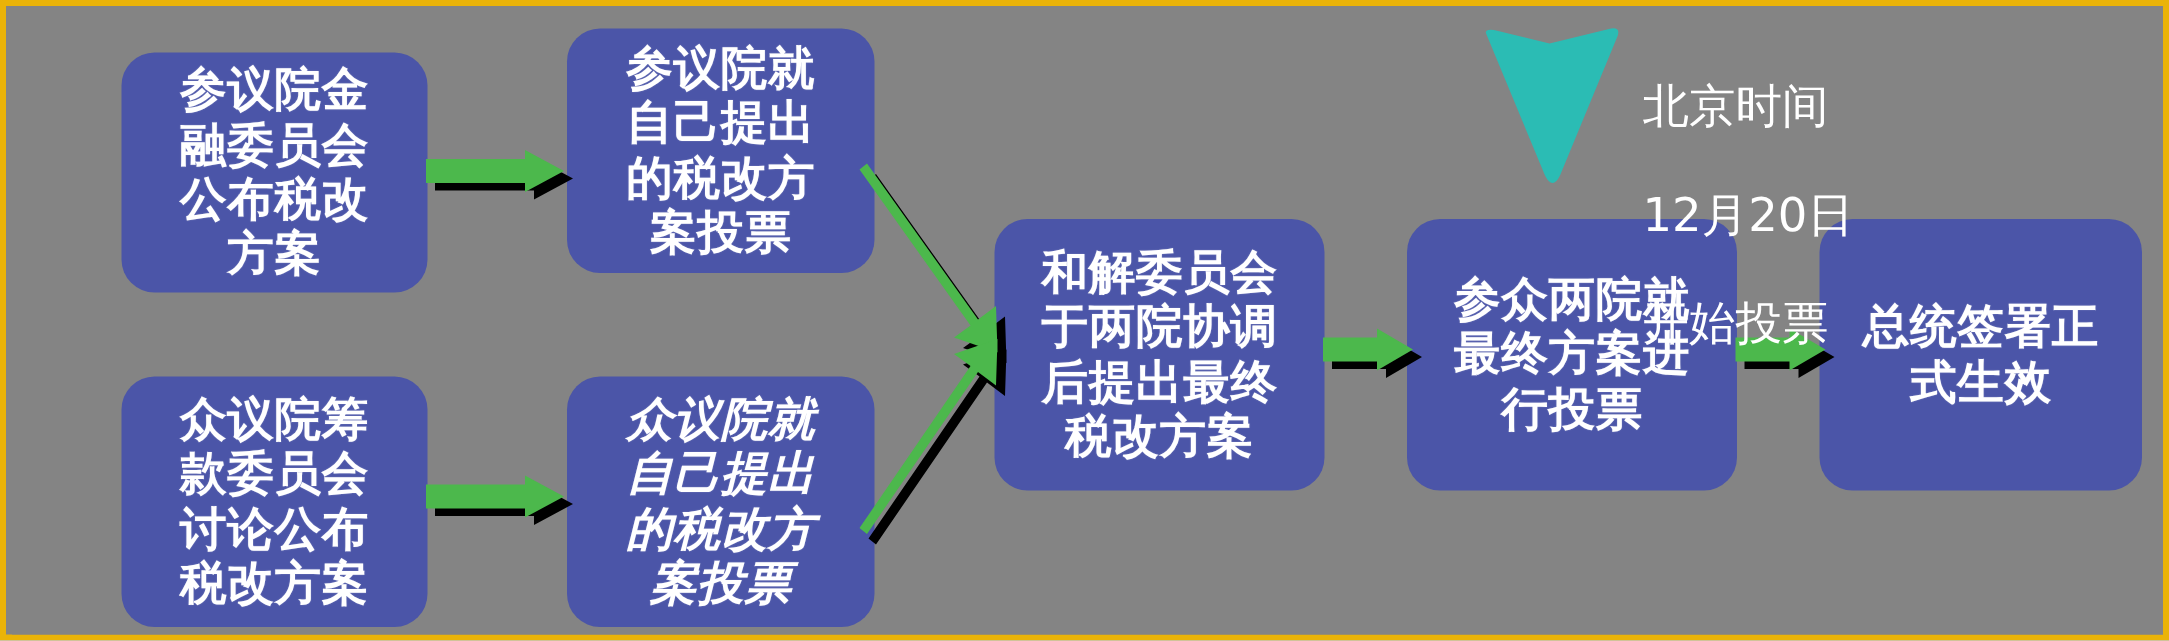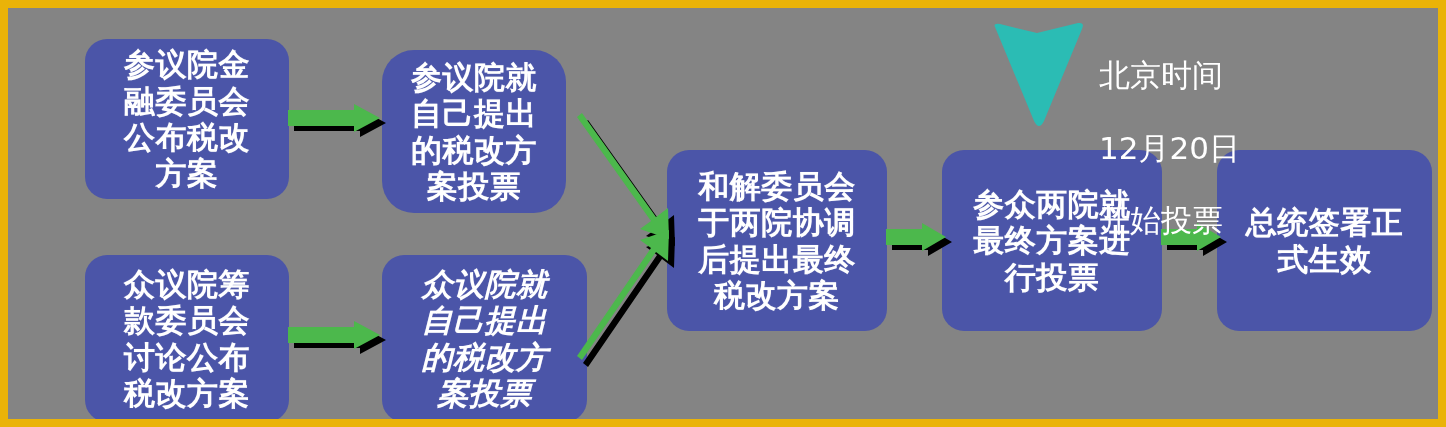--- a/index.html
+++ b/index.html
@@ -5,21 +5,21 @@
   html, body {
     margin: 0;
     padding: 0;
     background: #ffffff;
   }
   #canvas {
     position: relative;
     width: 1446px;
     height: 427px;
     background: #848484;
-    border: 8px solid #eab308;
+    border: 4px solid #eab308;
     box-sizing: border-box;
     overflow: hidden;
     font-family: "DejaVu Sans", "Liberation Sans", sans-serif;
   }
   #inner {
     position: absolute;
     left: 4px; top: 4px;
     width: 1438px;
     height: 419px;
     background: #848484;
@@ -80,21 +80,21 @@
 <div id="canvas">
   <div id="inner">
 
     <div class="node" style="left:73px; top:27px; width:204px; height:160px;">
       <span>参议院金
 融委员会
 公布税改
 方案</span>
     </div>
 
-    <div class="node" style="left:370px; top:38px; width:184px; height:163px;border-radius:32px;">
+    <div class="node" style="left:370px; top:11px; width:205px; height:163px;">
       <span>参议院就
 自己提出
 的税改方
 案投票</span>
     </div>
 
     <div class="node" style="left:73px; top:243px; width:204px; height:167px;">
       <span>众议院筹
 款委员会
 讨论公布

